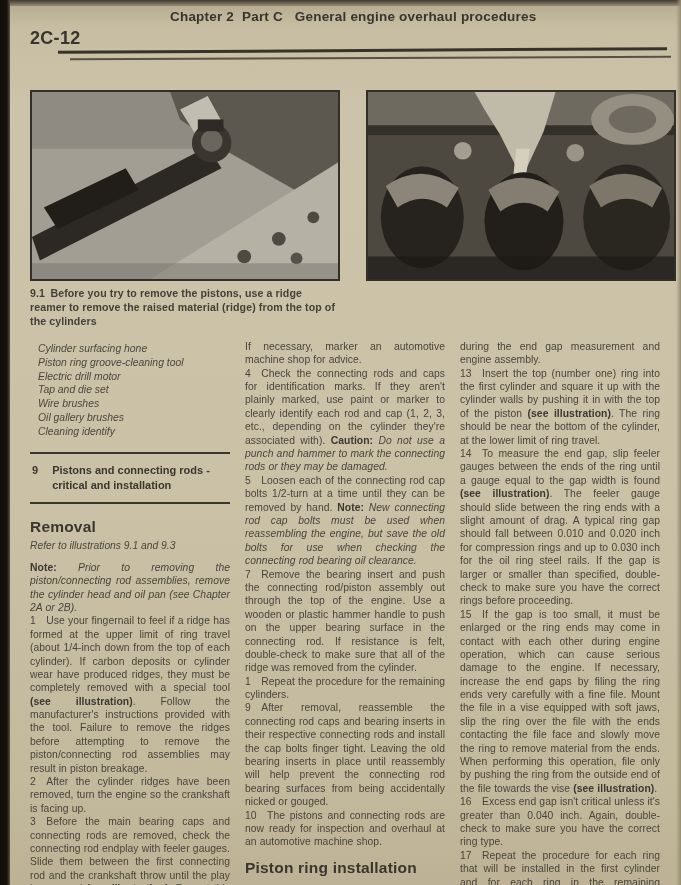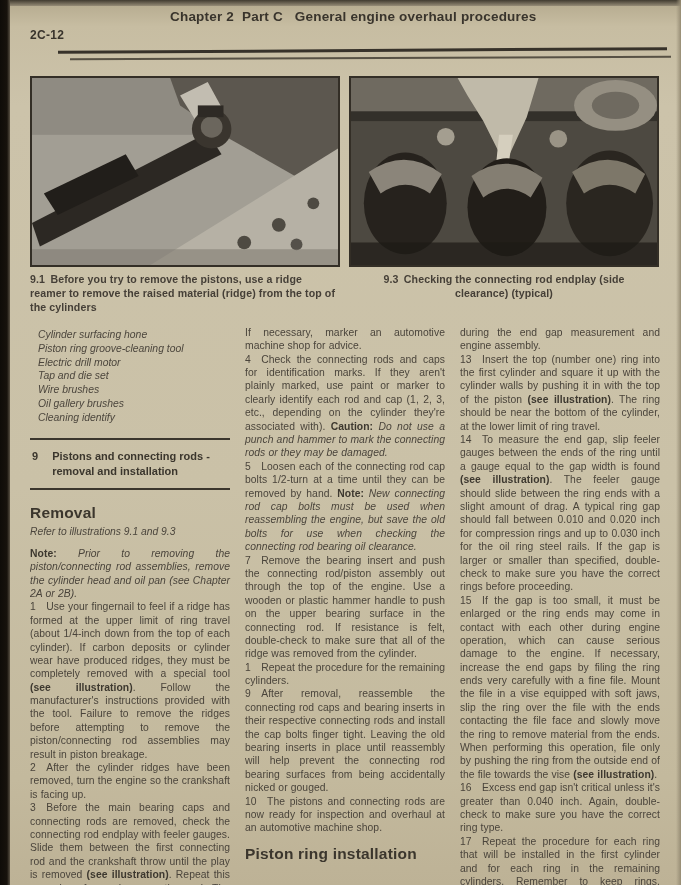--- a/index.html
+++ b/index.html
@@ -6,26 +6,26 @@
   .scan{
     position:relative;width:681px;height:885px;overflow:hidden;
     background:linear-gradient(180deg,#b4a98d 0%,#c7bda2 3%,#ccc3aa 12%,#cac1a7 55%,#c3b99d 88%,#bdb296 100%);
     font-family:"Liberation Sans",sans-serif;color:#4a443b;
   }
   .edge-left{position:absolute;left:0;top:0;width:10px;height:885px;background:linear-gradient(90deg,#0f0c08 0%,#17120c 70%,#5a5244 100%);}
   .edge-top{position:absolute;left:0;top:0;width:681px;height:6px;background:linear-gradient(180deg,#241f18,#8d8370);opacity:.8;}
   .edge-right{position:absolute;right:0;top:0;width:5px;height:885px;background:linear-gradient(270deg,#968c74,rgba(150,140,116,0));}
 
   .page-header{position:relative;padding:28px 20px 0 30px;height:34px;}
-  .page-num{position:absolute;left:30px;top:28px;font-size:12px;font-weight:bold;color:#39342c;letter-spacing:.3px;}
+  .page-num{position:absolute;left:30px;top:28px;font-size:18px;font-weight:bold;color:#39342c;letter-spacing:.3px;}
   .chapter-title{position:absolute;left:170px;top:9px;font-size:13.5px;font-weight:bold;color:#39342c;letter-spacing:.2px;white-space:pre;}
   .header-rule-a{position:absolute;left:58px;right:14px;top:49px;height:2.5px;background:#37322a;transform:rotate(-.35deg);}
   .header-rule-b{position:absolute;left:70px;right:10px;top:57px;height:2px;background:#433d33;transform:rotate(-.25deg);opacity:.85;}
 
-  .figures{display:flex;gap:9px;margin:14px 21px 0 30px;}
+  .figures{display:flex;gap:26px;margin:28px 21px 0 30px;}
   .figure{width:310px;}
   .photo{width:310px;height:191px;border:2px solid #332e26;box-sizing:border-box;background:#8f8b82;display:block;}
   .caption{font-size:10.6px;font-weight:bold;color:#453f37;line-height:1.32;margin-top:6px;letter-spacing:.1px;}
   .caption.center{text-align:center;padding:0 24px;}
 
   .columns{display:flex;gap:15px;margin:11px 21px 0 30px;height:588px;overflow:hidden;}
   .col{flex:1;min-width:0;}
 
   .tool-list{font-style:italic;font-size:10.4px;line-height:1.33;margin:2px 0 13px 8px;color:#4c463d;}
   .tool-item{white-space:nowrap;}
@@ -87,39 +87,38 @@
         <ellipse cx="55" cy="128" rx="42" ry="52" fill="#26221d"></ellipse>
         <ellipse cx="158" cy="132" rx="40" ry="50" fill="#221e19"></ellipse>
         <ellipse cx="262" cy="128" rx="44" ry="54" fill="#2a2620"></ellipse>
         <path d="M18 96 Q55 70 92 98 L80 118 Q55 100 30 118 Z" fill="#8b857a"></path>
         <path d="M122 100 Q158 74 194 102 L182 122 Q158 104 134 122 Z" fill="#847e72"></path>
         <path d="M224 96 Q262 70 298 98 L288 118 Q262 100 236 118 Z" fill="#7d7769"></path>
         <circle cx="96" cy="60" r="9" fill="#a49e90"></circle>
         <circle cx="210" cy="62" r="9" fill="#9a9486"></circle>
         <rect x="0" y="168" width="310" height="23" fill="#1d1a15" opacity=".7"></rect>
       </svg>
-      <div class="caption center">9.3 Checking the connecting rod endplay (side clearance) (typical)</div>
     </div>
   </div>
 
   <div class="columns">
     <div class="col">
         <div class="tool-list">
           <div class="tool-item">Cylinder surfacing hone</div>
           <div class="tool-item">Piston ring groove-cleaning tool</div>
           <div class="tool-item">Electric drill motor</div>
           <div class="tool-item">Tap and die set</div>
           <div class="tool-item">Wire brushes</div>
           <div class="tool-item">Oil gallery brushes</div>
           <div class="tool-item">Cleaning identify</div>
         </div>
         <div class="section-box">
           <span class="sec-num">9</span>
           <span class="sec-title">Pistons and connecting rods -
-removal and installation</span>
+critical and installation</span>
         </div>
         <div class="sub-heading">Removal</div>
         <div class="ref-line">Refer to illustrations 9.1 and 9.3</div>
         <p class="para"><b>Note:</b> <i>Prior to removing the piston/connecting rod assemblies, remove the cylinder head and oil pan (see Chapter 2A or 2B).</i></p>
         <p class="para">1  Use your fingernail to feel if a ridge has formed at the upper limit of ring travel (about 1/4-inch down from the top of each cylinder). If carbon deposits or cylinder wear have produced ridges, they must be completely removed with a special tool <b>(see illustration)</b>. Follow the manufacturer's instructions provided with the tool. Failure to remove the ridges before attempting to remove the piston/connecting rod assemblies may result in piston breakage.</p>
         <p class="para">2  After the cylinder ridges have been removed, turn the engine so the crankshaft is facing up.</p>
         <p class="para">3  Before the main bearing caps and connecting rods are removed, check the connecting rod endplay with feeler gauges. Slide them between the first connecting rod and the crankshaft throw until the play is removed <b>(see illustration)</b>. Repeat this procedure for each connecting rod. The endplay is equal to the thickness of the feeler gauge(s). Check with an automotive machine shop for the endplay service limit (a typical endplay limit should measure between 0.005 to 0.015 inch). If the play exceeds the service limit, new connecting rods will be required. If new rods (or a new crankshaft) are installed, the endplay may fall under the minimum allowable. If it does, the rods will have to be machined to restore it.</p>
       </div>
     <div class="col">
         <p class="para">If necessary, marker an automotive machine shop for advice.</p>

